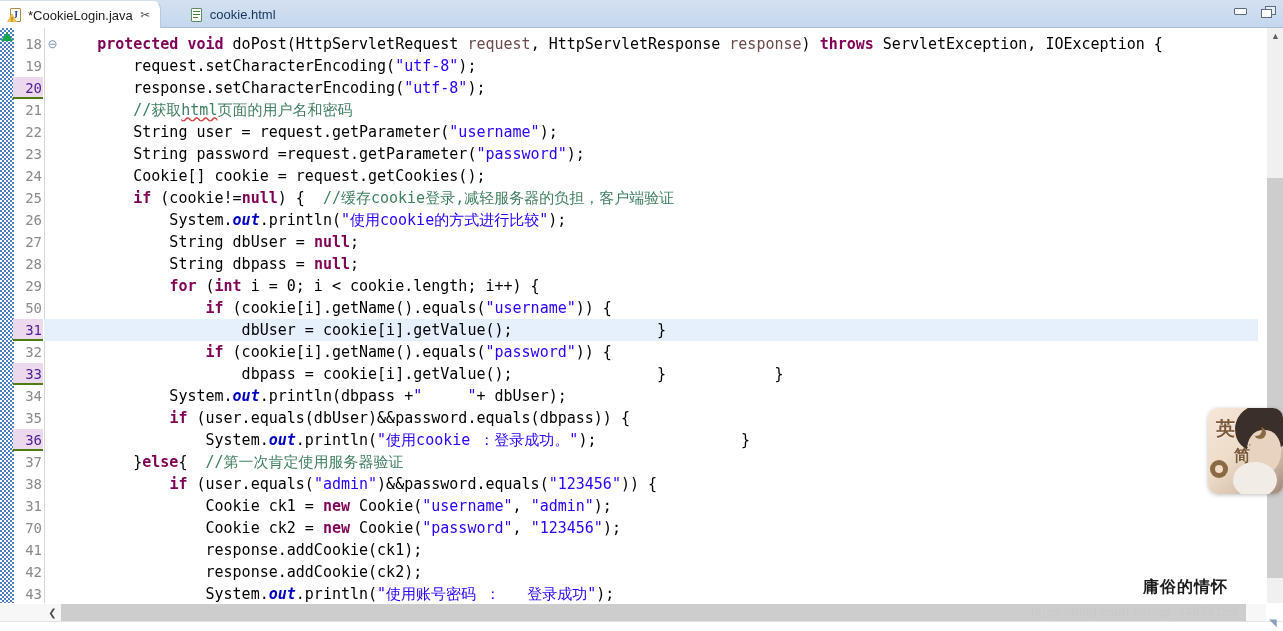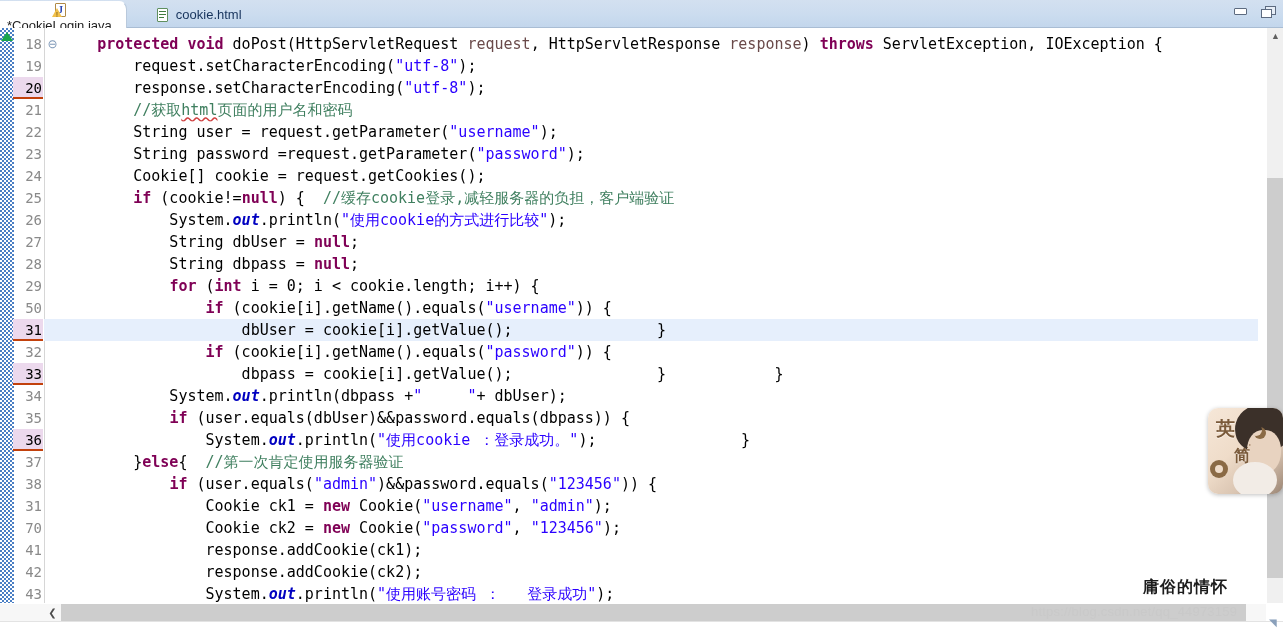--- a/index.html
+++ b/index.html
@@ -37,21 +37,20 @@
     font-size: 13px;
     color: #1d1d1d;
     white-space: nowrap;
     cursor: default;
   }
   .tab.active {
     background: #ffffff;
     border-top-right-radius: 8px;
     border-top: 1px solid #ffffff;
     border-right: 1px solid #b9c9dc;
-    flex-direction: column;
   }
   .tab.inactive {
     background: transparent;
     color: #16335c;
     padding-left: 28px;
   }
   .tab-icon {
     width: 16px; height: 16px;
     margin-right: 5px;
     position: relative;
@@ -170,22 +169,22 @@
     color: #8a8a8a;
   }
   .gnum {
     position: absolute; right: 1px;
     height: 22px; line-height: 22px;
     width: 30px;
     padding-right: 1px;
   }
   .gnum.changed {
     background: #ecd9ed;
-    color: #000000;
-    border-bottom: 2px solid #c2410c;
+    color: #4c1d95;
+    border-bottom: 2px solid #4d7c0f;
   }
   .gutter-sep {
     position: absolute; left: 44px; top: 0;
     width: 1px; height: 575px;
     background: #d6d6d6;
   }
   
   .folding {
     position: absolute; left: 45px; top: 0;
     width: 16px; height: 575px; background: #ffffff;

